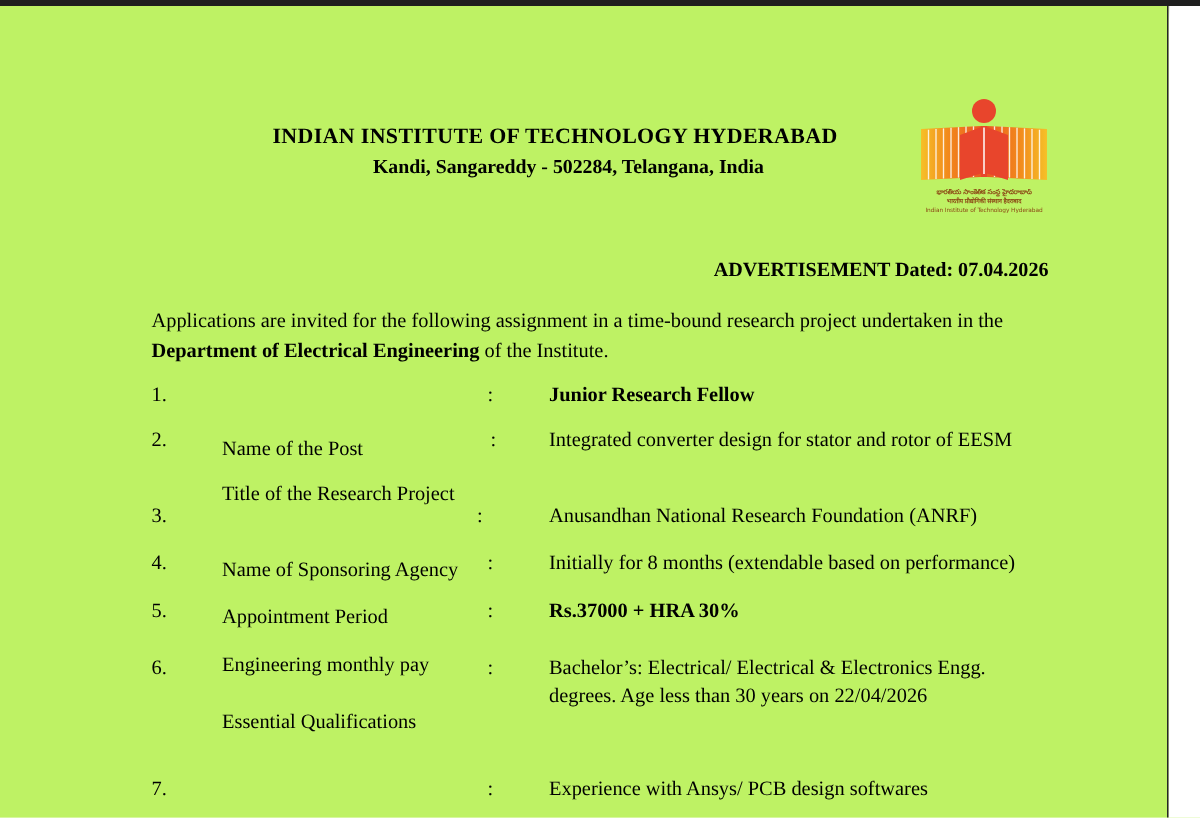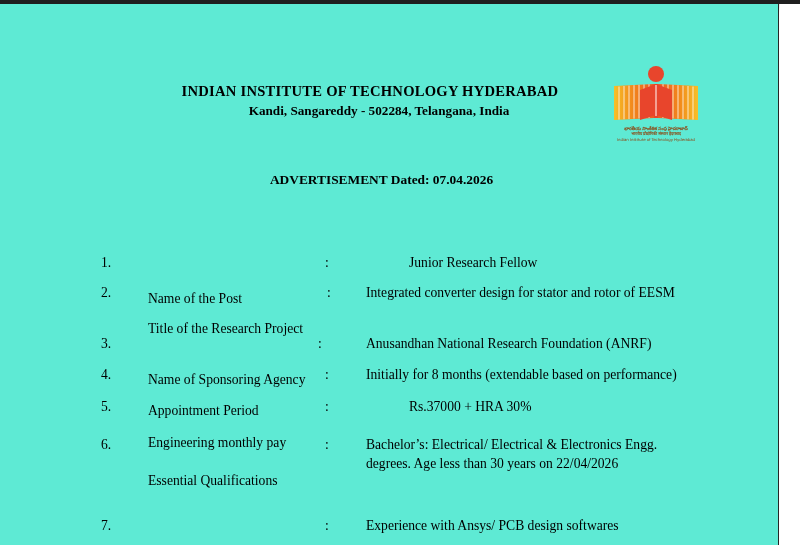--- a/index.html
+++ b/index.html
@@ -38,21 +38,21 @@
     background: linear-gradient(to bottom, #e8e8e8 0%, #f7f7f7 55%, #ffffff 100%);
   }
 
   
   #page-sheet {
     position: absolute;
     top: 4px;
     left: 0;
     width: 779px;
     height: 541px;
-    background: #5eead4;
+    background: #bef264;
     border-right: 1px solid #262626;
     box-sizing: border-box;
     overflow: hidden;
   }
 
   
   .doc-header {
     position: absolute;
     top: 0; left: 0;
     width: 779px;
@@ -114,25 +114,24 @@
   .cap-te { font-size: 4.6px; letter-spacing: -0.18px; font-weight: bold; }
   .cap-hi { font-size: 4.1px; letter-spacing: -0.18px; font-weight: bold; }
   .cap-en { font-size: 3.9px; letter-spacing: -0.05px; }
 
   
   .ad-line {
     position: absolute;
     top: 168px;
     left: 0;
     width: 699px;
-    text-align: center;
+    text-align: right;
     font-size: 13.4px;
     font-weight: bold;
     white-space: nowrap;
-    padding-left: 32px;
   }
 
   
   .intro {
     position: absolute;
     top: 200px;
     left: 101px;
     width: 612px;
     font-size: 13.6px;
     line-height: 19.5px;
@@ -170,21 +169,21 @@
     position: absolute;
     top: 0;
   }
   .item-value {
     position: absolute;
     left: 265px;
     top: 0;
     width: 375px;
   }
   .item-value .vline { display: block; white-space: nowrap; }
-  .item-value.bold { font-weight: normal; margin-left: 43px; }
+  .item-value.bold { font-weight: bold; }
 </style>
 </head>
 <body>
 
 <div id="viewer-chrome">
   <div class="chrome-darkbar"></div>
   <div class="chrome-fade"></div>
 </div>
 
 <div id="page-sheet">
@@ -242,20 +241,21 @@
       <div class="logo-caption">
         <span class="cap-te">భారతీయ సాంకేతిక సంస్థ హైదరాబాద్</span>
         <span class="cap-hi">भारतीय प्रौद्योगिकी संस्थान हैदराबाद</span>
         <span class="cap-en">Indian Institute of Technology Hyderabad</span>
       </div>
     </div>
   </div>
 
   <div class="ad-line">ADVERTISEMENT Dated: 07.04.2026</div>
 
+  <div class="intro"><span>Applications are invited for the following assignment in a time-bound research project undertaken in the </span><b>Department of Electrical Engineering</b><span> of the Institute.</span></div>
 
   <div class="items" id="items-container">
       <div class="item-row" style="position: absolute; top: 0px;">
         <span class="item-num">1.</span>
         <span class="item-label">Name of the Post</span>
         <span class="item-colon" style="left: 224px;">:</span>
         <span class="item-value bold">
           <span class="vline">Junior Research Fellow</span>
         </span>
       </div>

